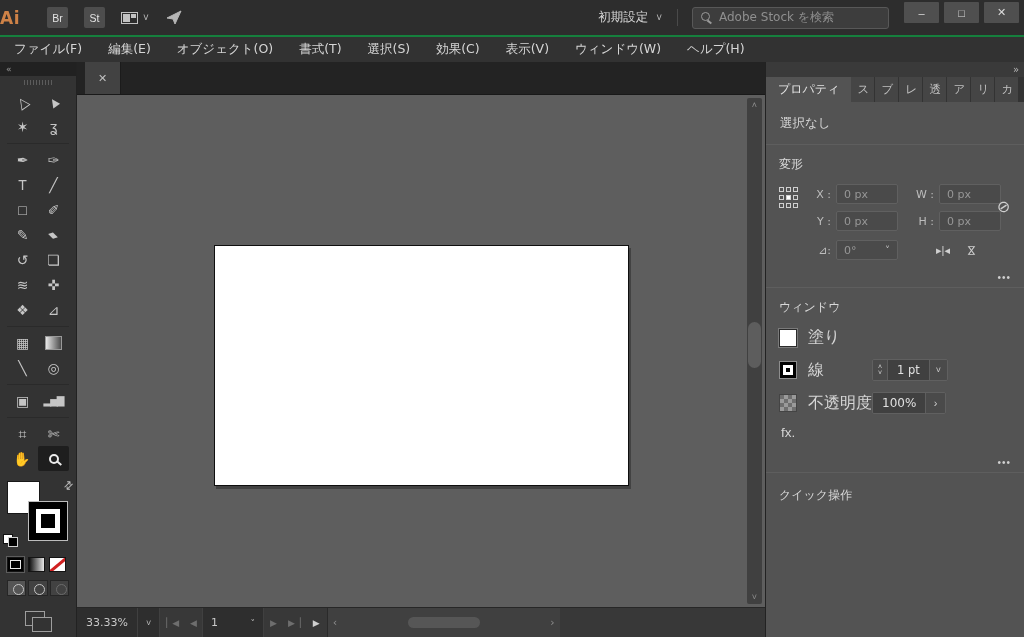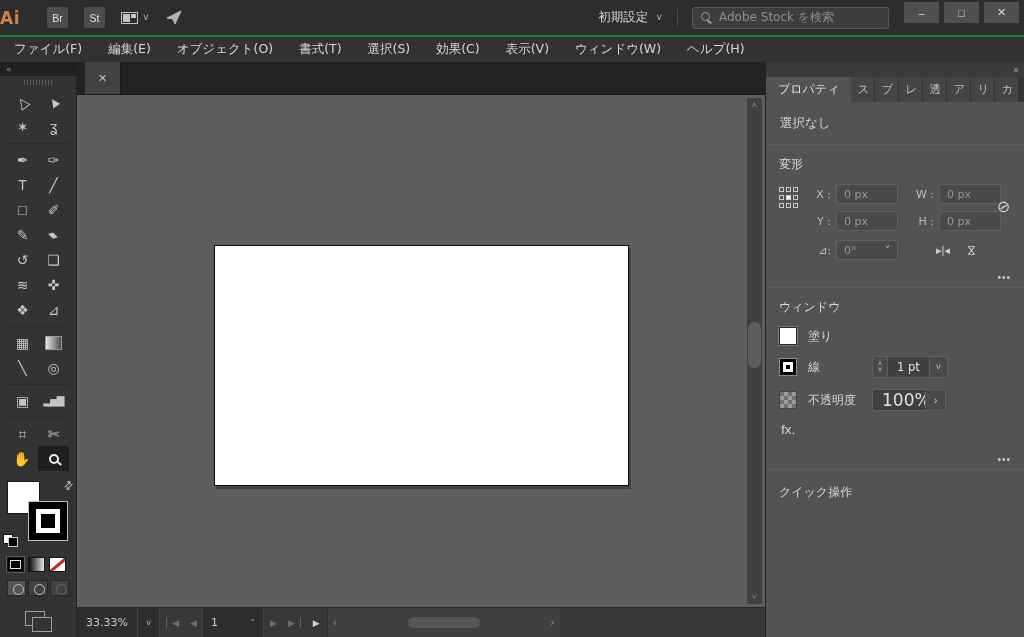--- a/index.html
+++ b/index.html
@@ -134,28 +134,28 @@
   .rot90{display:inline-block;transform:rotate(90deg);}
   .more{position:absolute;right:13px;bottom:4px;background:none;border:none;color:#d0d0d0;font-size:10px;letter-spacing:1px;}
   .arow{display:flex;align-items:center;margin-bottom:11px;}
   .sw{width:18px;height:18px;flex:none;margin-right:11px;}
   .sw.fillsq{background:#fff;border:1px solid #2b2b2b;box-shadow:0 0 0 1px #7a7a7a;}
   .sw.strokesq{background:#000;border:1px solid #8d8d8d;position:relative;}
   .sw.strokesq::before{content:"";position:absolute;inset:3px;border:3px solid #fff;}
   .sw.checker{background-image:linear-gradient(45deg,#9a9a9a 25%,transparent 25%,transparent 75%,#9a9a9a 75%),
               linear-gradient(45deg,#9a9a9a 25%,#6e6e6e 25%,#6e6e6e 75%,#9a9a9a 75%);
               background-size:8px 8px;background-position:0 0,4px 4px;border:1px solid #444;}
-  .alab{font-size:12px;color:#d6d6d6;width:64px;flex:none;}
+  .alab{font-size:16px;color:#d6d6d6;width:64px;flex:none;}
   .stepper{display:flex;align-items:stretch;height:22px;border:1px solid #606060;border-radius:2px;overflow:hidden;}
   .st-ud{width:15px;background:#4a4a4a;display:flex;flex-direction:column;align-items:center;justify-content:center;
          border:none;color:#cfcfcf;font-size:7px;line-height:.8;border-right:1px solid #5e5e5e;}
   .st-val{background:#404040;color:#e0e0e0;font-size:11.5px;display:flex;align-items:center;padding:0 9px;}
   .st-chev{width:18px;background:#4a4a4a;border:none;border-left:1px solid #5e5e5e;color:#cfcfcf;font-size:9px;}
   .opac{display:flex;align-items:stretch;height:22px;border:1px solid #606060;border-radius:2px;overflow:hidden;}
-  .op-val{background:#404040;color:#e0e0e0;font-size:17px;display:flex;align-items:center;padding:0 9px;width:52px;}
+  .op-val{background:#404040;color:#e0e0e0;font-size:12px;display:flex;align-items:center;padding:0 9px;width:52px;}
   .op-btn{width:20px;background:#4a4a4a;border:none;border-left:1px solid #5e5e5e;color:#cfcfcf;font-size:11px;}
   .fxbtn{background:none;border:none;color:#d6d6d6;font-size:13.5px;margin:2px 0 14px 2px;display:block;}
   .qa-sec{padding:14px 13px;}
 </style>
 </head>
 <body>
 
 <div class="app">
 
   <header class="titlebar">

